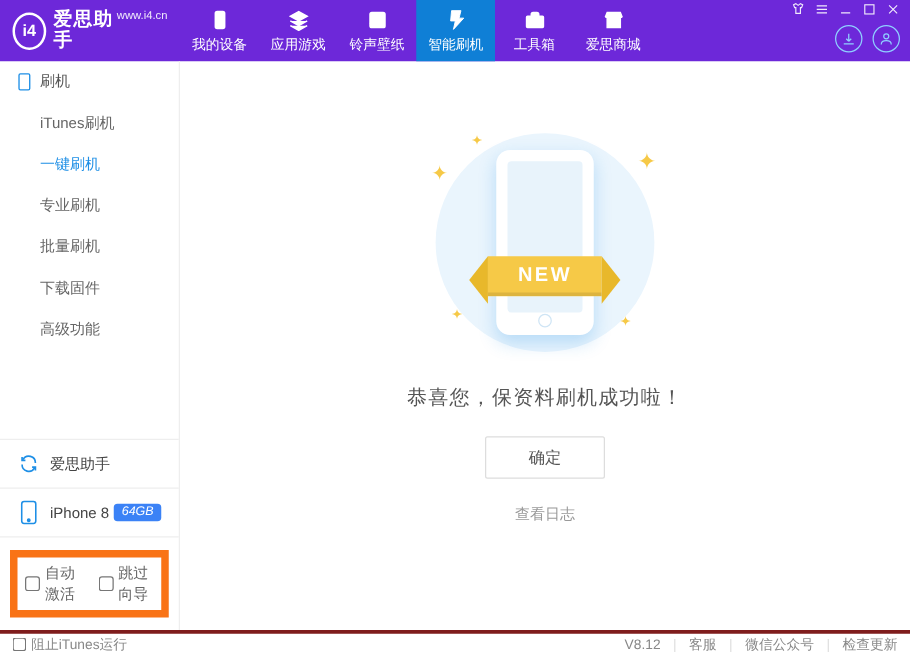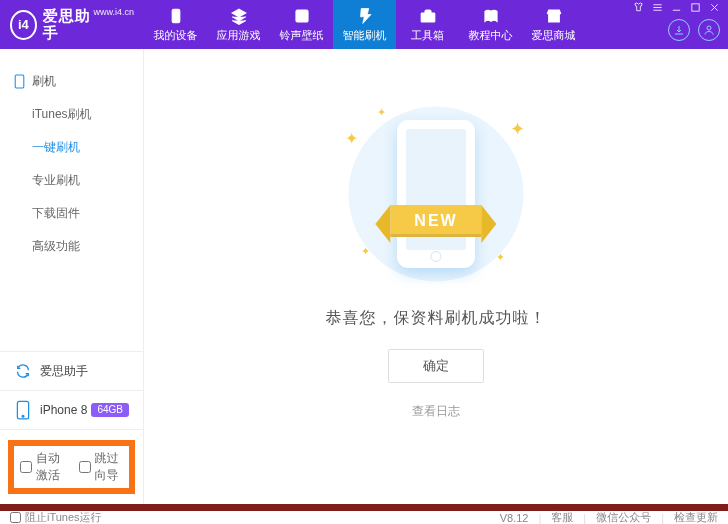--- a/index.html
+++ b/index.html
@@ -18,31 +18,31 @@
 .nav-icon { width: 18px; height: 18px; display: flex; align-items: center; justify-content: center; }
 .nav-icon svg { fill: #fff; stroke: #fff; }
 
 .win-controls { display: flex; flex-direction: column; align-items: flex-end; padding: 2px 8px 0 0; }
 .win-top { display: flex; gap: 8px; font-size: 10px; opacity: .9; margin-bottom: 4px; }
 .win-bottom { display: flex; gap: 8px; }
 .circ { width: 22px; height: 22px; border: 1.5px solid #8fd0ff; border-radius: 50%; display: flex; align-items: center; justify-content: center; }
 
 .body { display: flex; height: 455px; }
 .sidebar { width: 144px; border-right: 1px solid #eee; display: flex; flex-direction: column; font-size: 12px; color: #666; }
-.side-scroll { flex: 1; overflow: hidden; padding-top: 16px; }
+.side-scroll { flex: 1; overflow: hidden; padding-top: 0; }
 .group-h { display: flex; align-items: center; gap: 6px; padding: 8px 12px; color: #555; font-weight: 500; }
 .h-icon { width: 14px; height: 14px; display: flex; align-items: center; justify-content: center; }
 .s-item { padding: 8px 6px 8px 32px; cursor: pointer; color: #666; }
 .s-item.active { color: #1e8fe6; }
 
 .mode-block, .device-block { border-top: 1px solid #eee; padding: 10px 14px; display: flex; align-items: center; gap: 8px; }
 .mode-icon, .device-icon { width: 18px; height: 18px; display: flex; align-items: center; justify-content: center; }
 .mode-block span { color: #444; }
 .device-col { display: flex; flex-direction: row; gap: 4px; font-size: 12px; }
-.badge { background: #8b5cf6; color: #fff; font-size: 10px; padding: 1px 6px; border-radius: 3px; width: fit-content; }
+.badge { background: #3b82f6; color: #fff; font-size: 10px; padding: 1px 6px; border-radius: 3px; width: fit-content; font-style: italic; }
 
 .check-row { border-top: 1px solid #eee; padding: 10px 8px; }
 .check-inner { display: flex; gap: 14px; border: 6px solid #f97316; padding: 4px 6px; }
 .cbox { display: flex; align-items: center; gap: 4px; cursor: pointer; }
 .cbox input { width: 12px; height: 12px; }
 
 .main { flex: 1; display: flex; flex-direction: column; align-items: center; padding-top: 55px; }
 .hero { width: 210px; height: 180px; position: relative; }
 .circle-bg { position: absolute; left: 50%; top: 50%; transform: translate(-50%,-50%); width: 175px; height: 175px; border-radius: 50%; background: #eaf5fd; }
 .phone { position: absolute; left: 50%; top: 50%; transform: translate(-50%,-50%); width: 78px; height: 148px; background: #fff; border-radius: 11px; box-shadow: 0 6px 14px rgba(30,143,230,.25); }
@@ -58,21 +58,21 @@
 .s1 { left:14px; top:25px; font-size:16px; }
 .s2 { left:46px; top:2px; font-size:11px; }
 .s3 { right:16px; top:14px; font-size:18px; }
 .s4 { right:36px; bottom:20px; font-size:11px; }
 .s5 { left:30px; bottom:26px; font-size:11px; }
 
 .msg { margin-top: 24px; font-size: 16px; color: #555; letter-spacing: 1px; }
 .btn { margin-top: 20px; border:1px solid #ddd; background:#fff; padding:7px 34px; font-size:13px; color:#555; cursor:pointer; border-radius:2px; }
 .loglink { margin-top: 20px; font-size:12px; color:#999; cursor:pointer; }
 
-.status { height:20px; border-top:7px solid #7f1d1d; display:flex; font-size:11px; color:#888; padding:0 10px; }
+.status { height:20px; border-top:3px solid #7f1d1d; display:flex; font-size:11px; color:#888; padding:0 10px; }
 .status .left { display:flex; align-items:center; gap:4px; cursor:pointer; }
 .status .right { margin-left:auto; display:flex; align-items:center; gap:10px; }
 .sep { color:#ddd; }
 </style>
 </head>
 <body>
 
 <div class="titlebar">
   <div class="logo-area">
     <div class="logo-circle">i4</div>
@@ -118,28 +118,20 @@
         <span>智能刷机</span>
       </div>
       <div class="nav-item">
         <span class="nav-icon">
           <svg width="18" height="18" viewBox="0 0 24 24" fill="none" stroke="#fff" stroke-width="1.6">
             <rect x="3" y="8" width="18" height="12" rx="1"></rect>
             <path d="M8 8V6a2 2 0 012-2h4a2 2 0 012 2v2M3 13h18"></path>
           </svg>
         </span>
         <span>工具箱</span>
-      </div>
-      <div class="nav-item">
-        <span class="nav-icon">
-          <svg width="18" height="18" viewBox="0 0 24 24" fill="none" stroke="#fff" stroke-width="1.6">
-            <path d="M12 6c-2-2-6-2-8 0v13c2-2 6-2 8 0 2-2 6-2 8 0V6c-2-2-6-2-8 0zM12 6v13"></path>
-          </svg>
-        </span>
-        <span>教程中心</span>
       </div>
       <div class="nav-item">
         <span class="nav-icon">
           <svg width="18" height="18" viewBox="0 0 24 24" fill="none" stroke="#fff" stroke-width="1.6">
             <path d="M3 9l2-5h14l2 5M3 9h18M5 9v11h14V9"></path>
           </svg>
         </span>
         <span>爱思商城</span>
       </div>
     </div>
@@ -184,20 +176,21 @@
           <span class="h-icon">
             <svg width="13" height="15" viewBox="0 0 24 28" fill="none" stroke="#1e8fe6" stroke-width="2">
               <rect x="4" y="2" width="16" height="24" rx="2"></rect>
             </svg>
           </span>
           <span>刷机</span>
         </div>
         <div class="s-item">iTunes刷机</div>
         <div class="s-item active">一键刷机</div>
         <div class="s-item">专业刷机</div>
+        <div class="s-item">批量刷机</div>
         <div class="s-item">下载固件</div>
         <div class="s-item">高级功能</div>
       </div>
 
     <div class="mode-block">
       <span class="mode-icon">
           <svg width="16" height="16" viewBox="0 0 24 24" fill="none" stroke="#1e8fe6" stroke-width="2">
             <path d="M20 11A8 8 0 0 0 5 7M4 13a8 8 0 0 0 15 4"></path>
             <path d="M4 4v4h4M20 20v-4h-4"></path>
           </svg>

